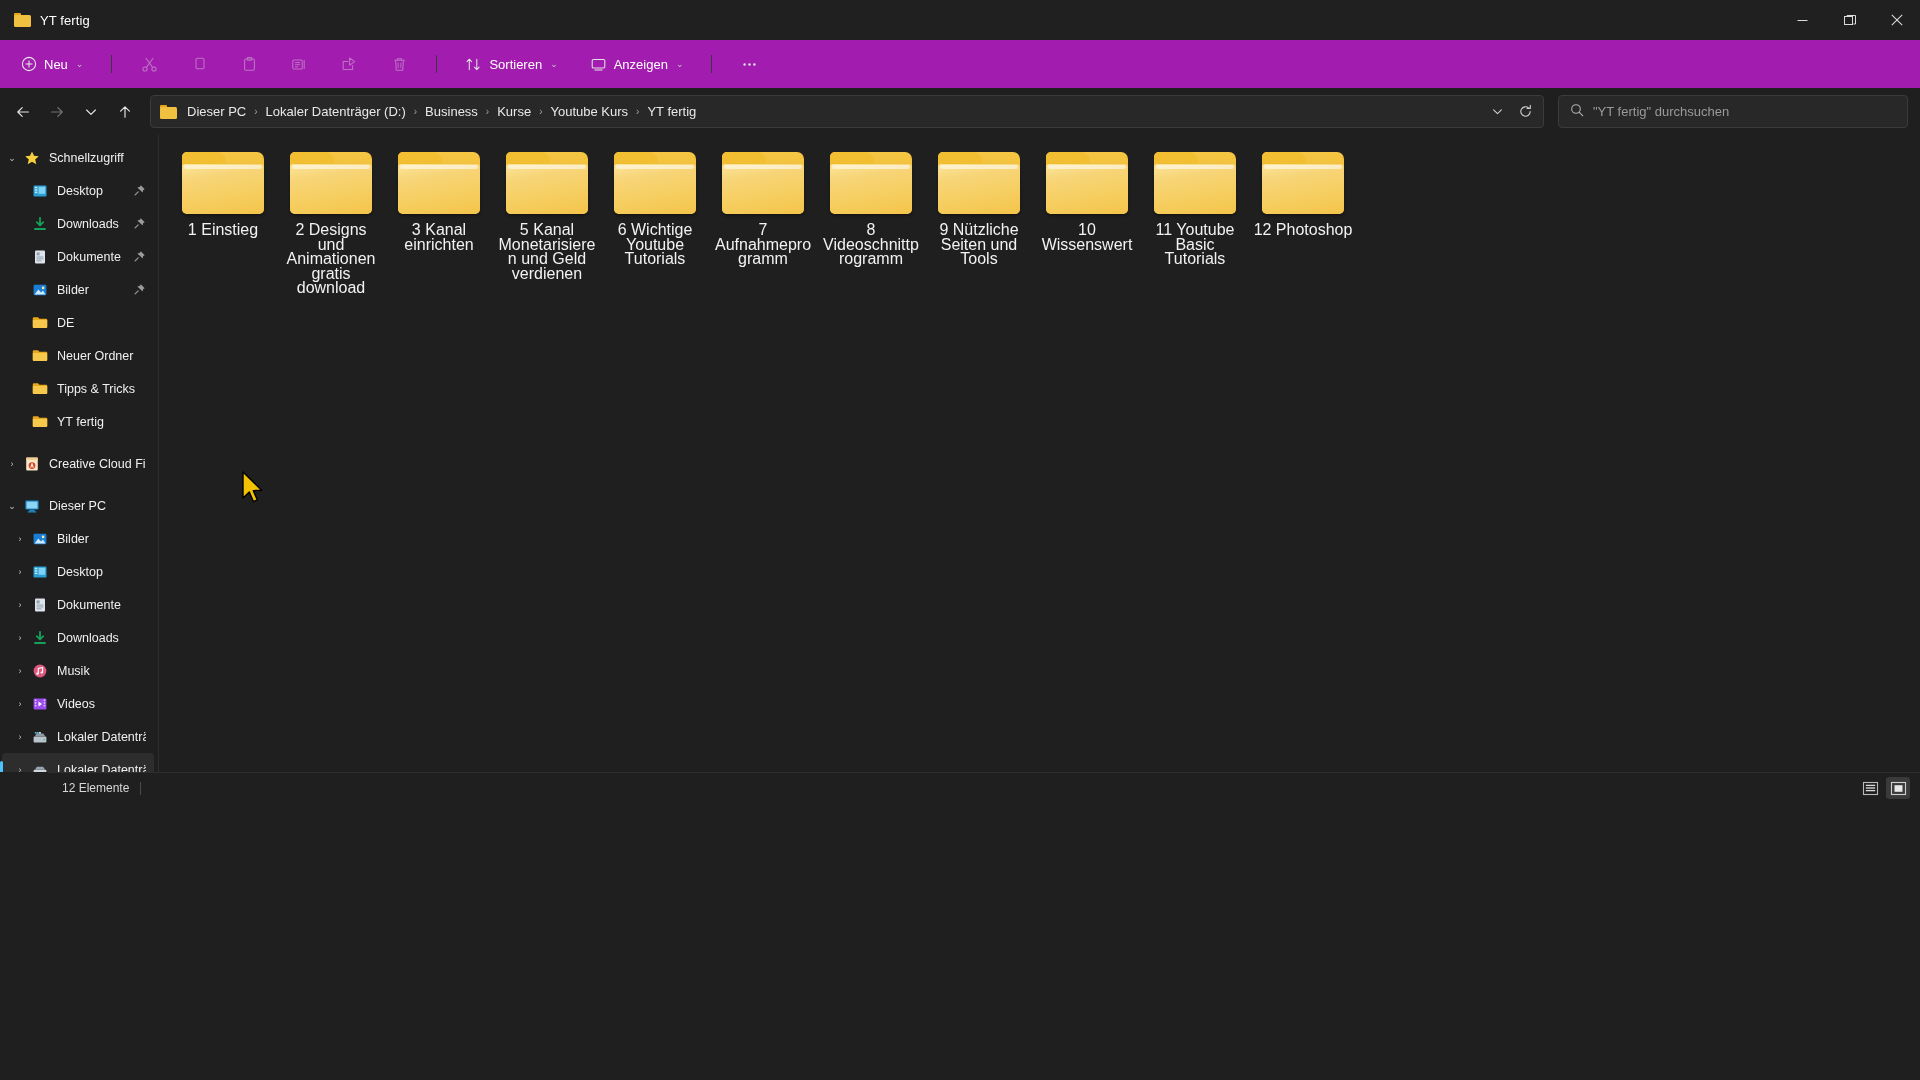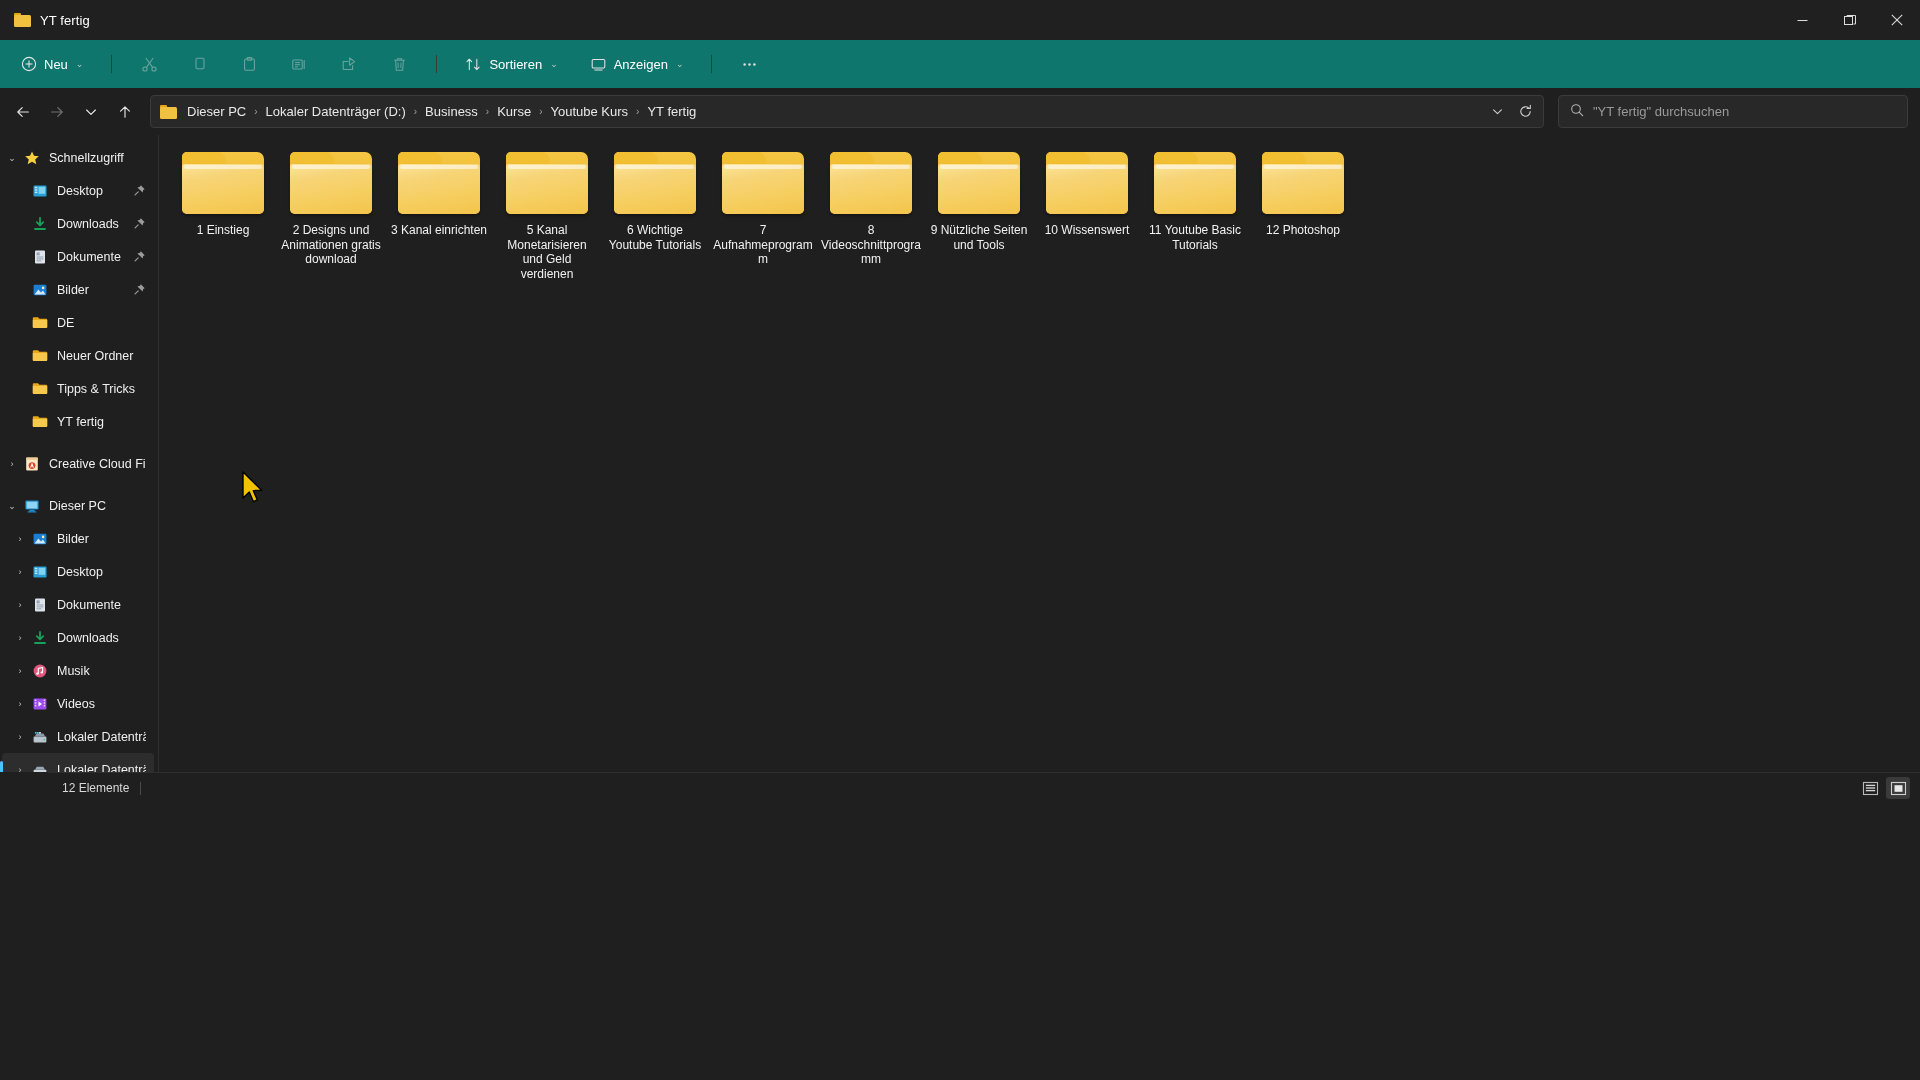--- a/index.html
+++ b/index.html
@@ -26,21 +26,21 @@
   .title-folder-icon .tab { position: absolute; left: 0; top: 0; width: 7px; height: 3px; background: #e5a517; border-radius: 1px 1px 0 0; }
   .title-folder-icon .body { position: absolute; left: 0; top: 2px; width: 17px; height: 12px; background: #f0c040; border-radius: 1.5px; }
   .title-text { font-size: 13px; color: #ffffff; letter-spacing: .1px; }
   .win-controls { position: absolute; right: 0; top: 0; height: 40px; display: flex; }
   .win-btn { width: 47px; height: 40px; display: flex; align-items: center; justify-content: center; cursor: default; }
   .win-btn svg { display: block; }
 
   
   .commandbar {
     height: 48px; min-height: 48px;
-    background: #0f766e;
+    background: #a21caf;
     display: flex; align-items: center;
     padding-left: 10px;
     gap: 12px;
   }
   .cmd-item {
     height: 32px; display: flex; align-items: center; gap: 7px;
     padding: 0 10px; border-radius: 4px; cursor: default;
     font-size: 13px; color: #ffffff; white-space: nowrap;
   }
   .cmd-item.icon-only { width: 38px; justify-content: center; padding: 0; }
@@ -138,21 +138,21 @@
     position: absolute; left: 2px; top: 15px; width: 82px; height: 50px;
     background: linear-gradient(170deg, #fbe59a 0%, #f7d477 28%, #f6cf62 60%, #f3c44a 100%);
     border-radius: 3px 3px 5px 5px;
     box-shadow: 0 2px 3px rgba(0,0,0,.35);
   }
   .folder-ico .gloss {
     position: absolute; left: 4px; top: 16px; width: 78px; height: 4px;
     background: rgba(255,255,255,.55); border-radius: 2px;
   }
   .tile-label {
-    font-size: 12px; line-height: 14.5px; color: #f2f2f2;
+    font-size: 16px; line-height: 14.5px; color: #f2f2f2;
     text-align: center; word-wrap: break-word; overflow-wrap: anywhere;
     max-width: 100px;
   }
 
   
   .cursor { position: absolute; pointer-events: none; }
 
   
   .statusbar {
     height: 31px; min-height: 31px;

